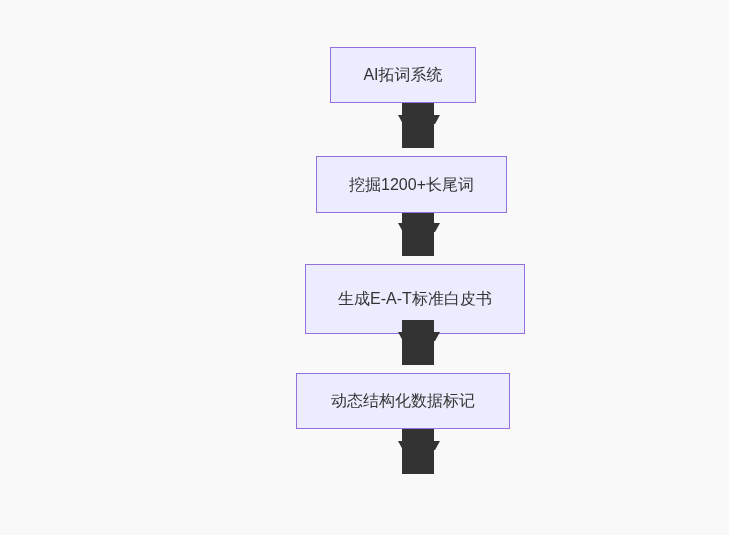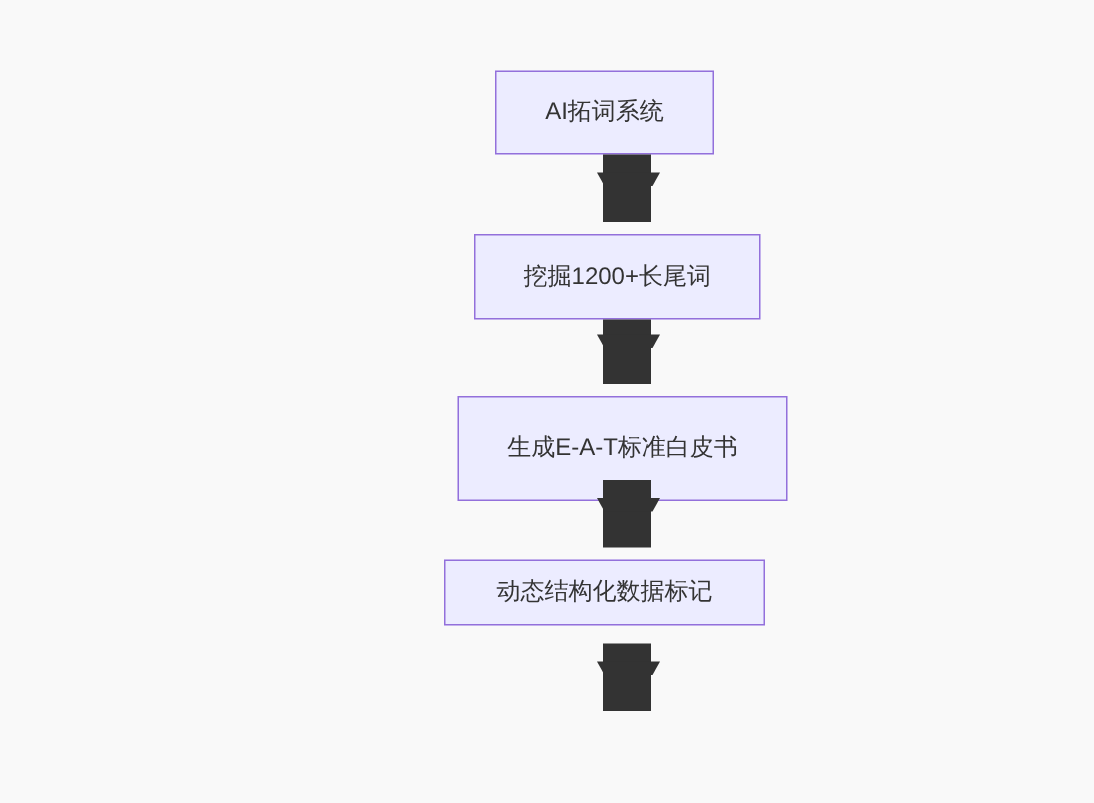--- a/index.html
+++ b/index.html
@@ -24,21 +24,21 @@
     border: 1px solid #9370DB;
     color: #333333;
     font-size: 16px;
     line-height: 1;
     white-space: nowrap;
     text-align: center;
   }
   .n1 { left: 298px; top: 15px;  width: 146px; height: 56px; }
   .n2 { left: 284px; top: 124px; width: 191px; height: 57px; }
   .n3 { left: 261px; top: 232px; width: 220px; height: 70px; margin-left: 12px; }
-  .n4 { left: 264px; top: 341px; width: 214px; height: 44px; }
+  .n4 { left: 264px; top: 341px; width: 214px; height: 56px; }
   .n5 { left: 255px; top: 450px; width: 232px; height: 56px; }
 
   .flow-arrow {
     position: absolute;
     left: 366px;           
     width: 10px;
   }
   .a1 { top: 71px;  height: 53px; }
   .a2 { top: 181px; height: 51px; }
   .a3 { top: 288px; height: 53px; }

